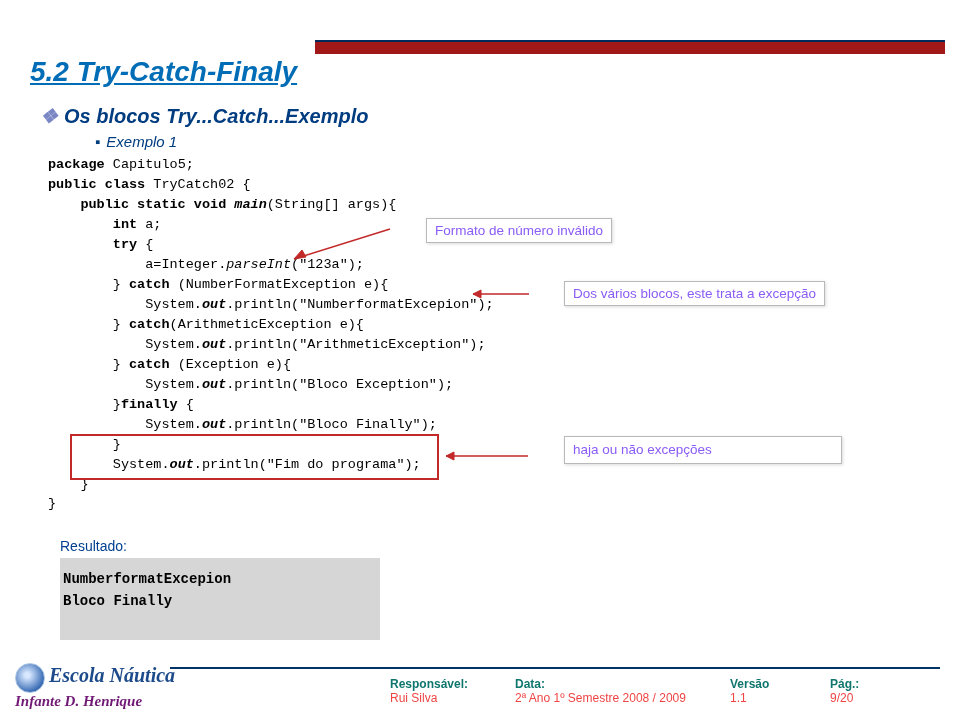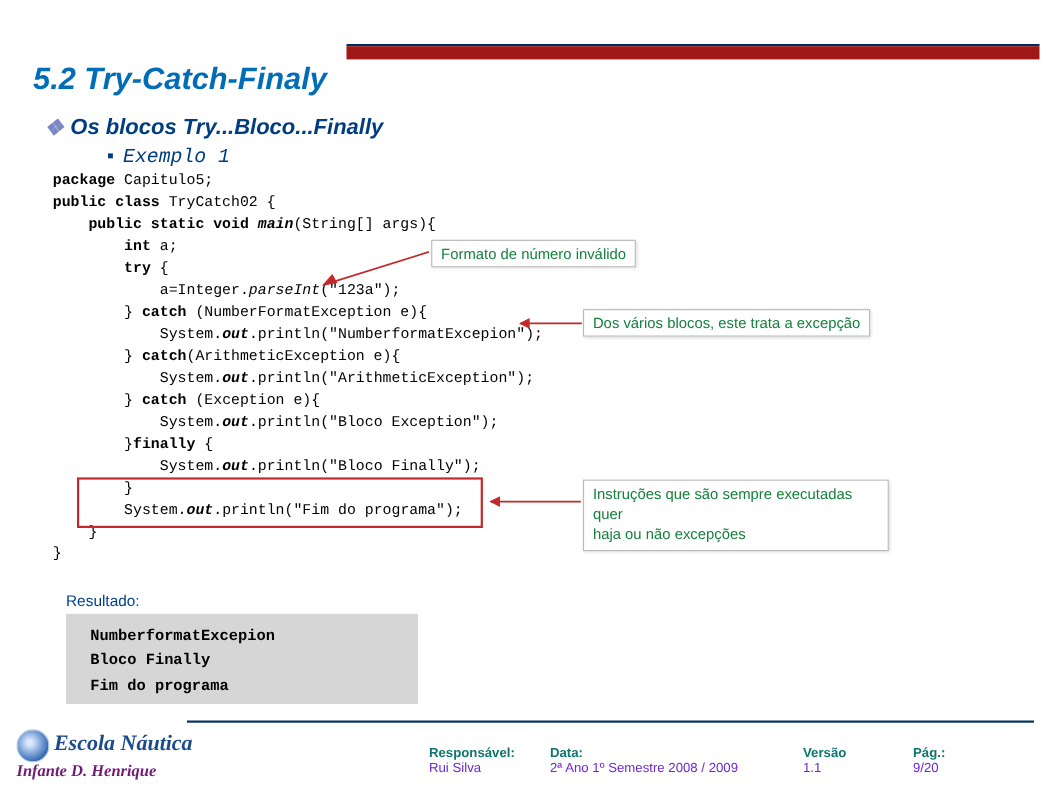--- a/index.html
+++ b/index.html
@@ -43,20 +43,21 @@
     font-style: italic;
   }
   .section-title {
     position: absolute;
     top: 56px;
     left: 30px;
     font-size: 28px;
     font-weight: bold;
     color: #006db6;
     font-style: italic;
+    text-decoration: underline;
   }
   .bullet-row {
     position: absolute;
     left: 40px;
     top: 104px;
     font-size: 20px;
     color: #003c80;
     font-style: italic;
     font-weight: bold;
     display: flex;
@@ -64,24 +65,23 @@
   }
   .bullet-row .diamond {
     color: #7a87c4;
     font-size: 20px;
     margin-right: 6px;
   }
   .subbullet {
     position: absolute;
     left: 95px;
     top: 133px;
-    font-size: 18px;
+    font-size: 15px;
     color: #003c80;
     font-style: italic;
-    font-family: Liberation Mono, monospace;
   }
   .subbullet .square {
     color: #003c80;
     margin-right: 6px;
   }
   
   .code-block {
     position: absolute;
     left: 48px;
     top: 155px;
@@ -101,22 +101,23 @@
     position: absolute;
   }
   #box1 { left: 70px; top: 434px; width: 365px; height: 42px; }
   
   .annot {
     position: absolute;
     background: #fff;
     border: 1px solid #b9b9b9;
     padding: 4px 8px;
     font-size: 13.5px;
-    color: #15803d;
+    color: #8b5cf6;
     box-shadow: 1px 1px 3px rgba(0,0,0,0.15);
+    margin-left: 34px;
   }
   #annot-format { left: 392px; top: 218px; }
   #annot-blocos { left: 530px; top: 281px; }
   #annot-instr  { left: 530px; top: 436px; width: 260px; line-height: 1.35;}
   .arrow {
     position: absolute;
     stroke: #c22929;
     fill: #c22929;
   }
   
@@ -129,30 +130,30 @@
   }
   .result-box {
     position: absolute;
     left: 60px;
     top: 558px;
     width: 320px;
     height: 82px;
     background: #d6d6d6;
     font-family: "Courier New", monospace;
     font-size: 14px;
-    padding: 10px 22px;
+    padding: 10px 3px;
     line-height: 1.6;
     box-sizing: border-box;
     font-weight: bold;
   }
   
   .footer {
     position: absolute;
     left: 0; right: 0; bottom: 0;
-    height: 60px;
+    height: 48px;
   }
   .footer .line {
     position: absolute;
     left: 170px;
     right: 20px;
     top: 0;
     height: 2px;
     background: #003366;
   }
   .footer .logo {
@@ -183,38 +184,38 @@
     border: 1px solid #aac4e4;
   }
   .foot-col {
     position: absolute;
     bottom: 10px;
     font-size: 12px;
     color: #444;
     text-align: left;
   }
   .foot-col .lbl { color: #0f766e; font-weight: bold; }
-  .foot-col .val { color: #6d28d9; }
+  .foot-col .val { color: #ef4444; }
   #fc1 { left: 390px; }
-  #fc2 { left: 500px; }
+  #fc2 { left: 515px; }
   #fc3 { left: 730px; }
   #fc4 { left: 830px; }
 </style>
 </head>
 <body>
 
 <div class="slide">
 
   <div class="hdr-line-thin"></div>
   <div class="hdr-line-thick"></div>
   <div class="section-title">5.2 Try-Catch-Finaly</div>
 
   <div class="bullet-row">
     <span class="diamond">❖</span>
-    <span>Os blocos Try...Bloco...Finally</span>
+    <span>Os blocos Try...Catch...Exemplo</span>
   </div>
   <div class="subbullet">
     <span class="square">▪</span><span>Exemplo 1</span>
   </div>
 
   <div class="code-block"><span class="kw">package</span><span> Capitulo5;</span>
 <span class="kw">public class</span><span> TryCatch02 {</span>
 <span class="kw">    public static void </span><span class="bi">main</span><span>(String[] args){</span>
 <span class="kw">        int</span><span> a;</span>
 <span class="kw">        try</span><span> {</span>
@@ -230,42 +231,40 @@
 <span>        }</span>
 <span>        System.</span><span class="fld">out</span><span>.println(</span><span>"Fim do programa"</span><span>);</span>
 <span>    }</span>
 <span>}</span></div>
 
   <div id="box1" class="red-box"></div>
 
   <div id="annot-format" class="annot">Formato de número inválido</div>
   <div id="annot-blocos" class="annot">Dos vários blocos, este trata a excepção</div>
   <div id="annot-instr" class="annot">
-    <div>Instruções que são sempre executadas quer</div>
     <div>haja ou não excepções</div>
   </div>
 
   <svg class="arrow" style="left:282px; top:225px;" width="112" height="40">
     <line x1="108" y1="4" x2="12" y2="34" stroke="#c22929" stroke-width="1.5"></line>
     <polygon points="12,34 20,25 24,32"></polygon>
   </svg>
   <svg class="arrow" style="left:465px; top:287px;" width="68" height="14">
     <line x1="64" y1="7" x2="8" y2="7" stroke="#c22929" stroke-width="1.5"></line>
     <polygon points="8,7 16,3 16,11"></polygon>
   </svg>
   <svg class="arrow" style="left:438px; top:449px;" width="94" height="14">
     <line x1="90" y1="7" x2="8" y2="7" stroke="#c22929" stroke-width="1.5"></line>
     <polygon points="8,7 16,3 16,11"></polygon>
   </svg>
 
   <div class="result-label">Resultado:</div>
   <div class="result-box">
     <div>NumberformatExcepion</div>
     <div>Bloco Finally</div>
-    <div>Fim do programa</div>
   </div>
 
   <div class="footer">
     <div class="line"></div>
     <div class="logo">
       <div><span class="circle"></span><span class="t1">Escola Náutica</span></div>
       <div class="t2">Infante D. Henrique</div>
     </div>
     <div id="fc1" class="foot-col">
       <div class="lbl">Responsável:</div>

